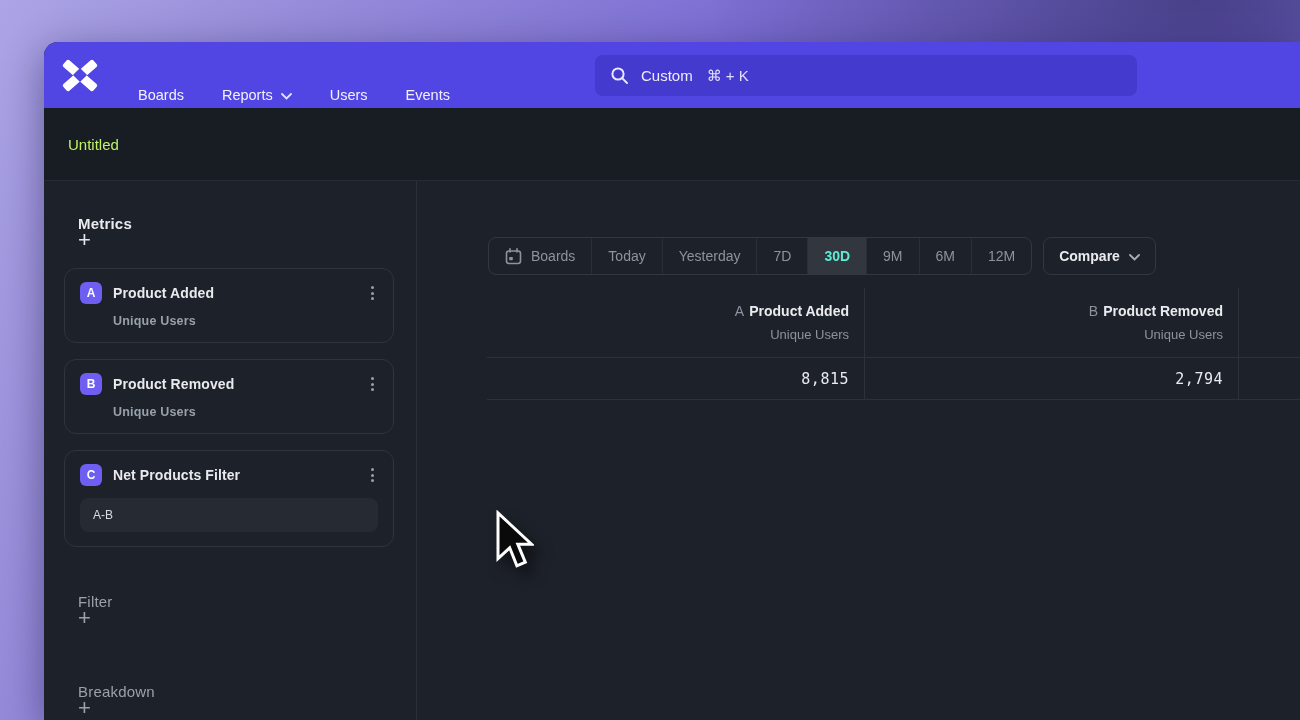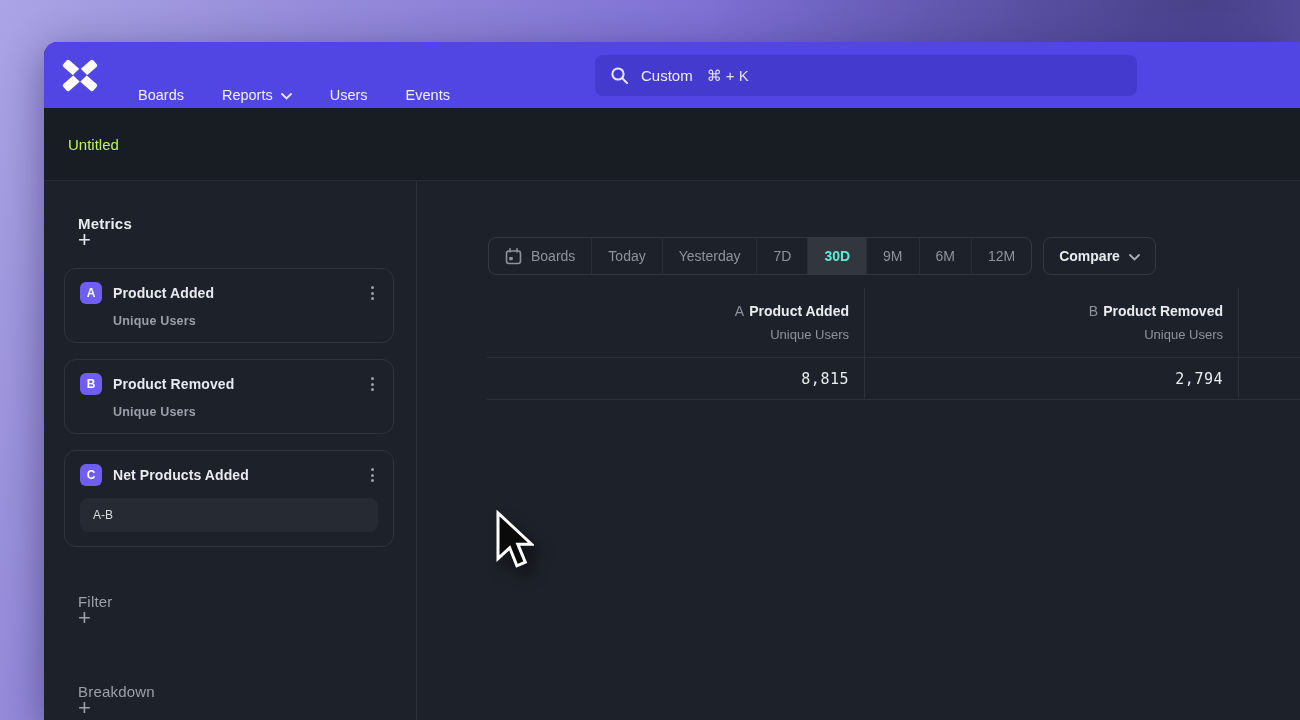--- a/index.html
+++ b/index.html
@@ -152,21 +152,21 @@
               <i></i>
               <i></i>
             </span>
         </div>
         <div class="card-sub">Unique Users</div>
       </div>
 
       <div class="card">
         <div class="card-head">
           <span class="badge">C</span>
-          <span class="card-title">Net Products Added</span>
+          <span class="card-title">Net Products Filter</span>
           <span class="kebab">
               <i></i>
               <i></i>
               <i></i>
             </span>
         </div>
         <div class="formula">A-B</div>
       </div>
 
       <div class="section-row filter-row">

